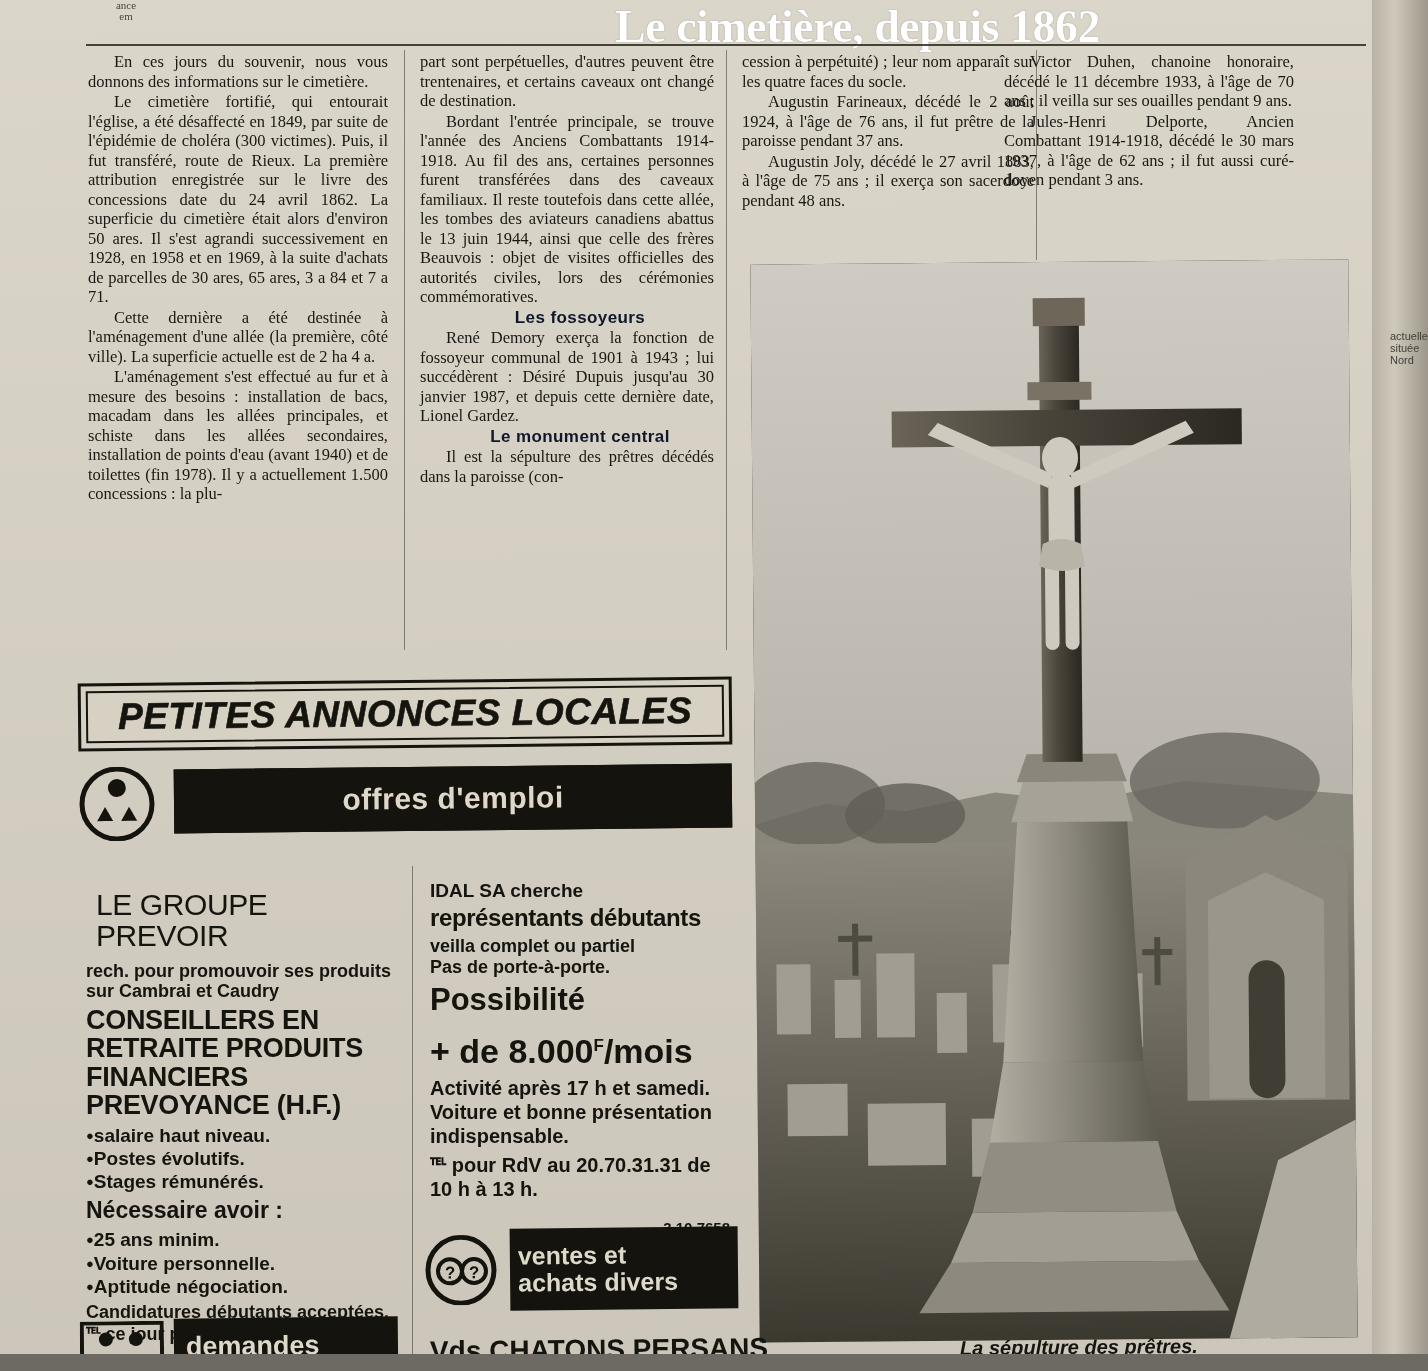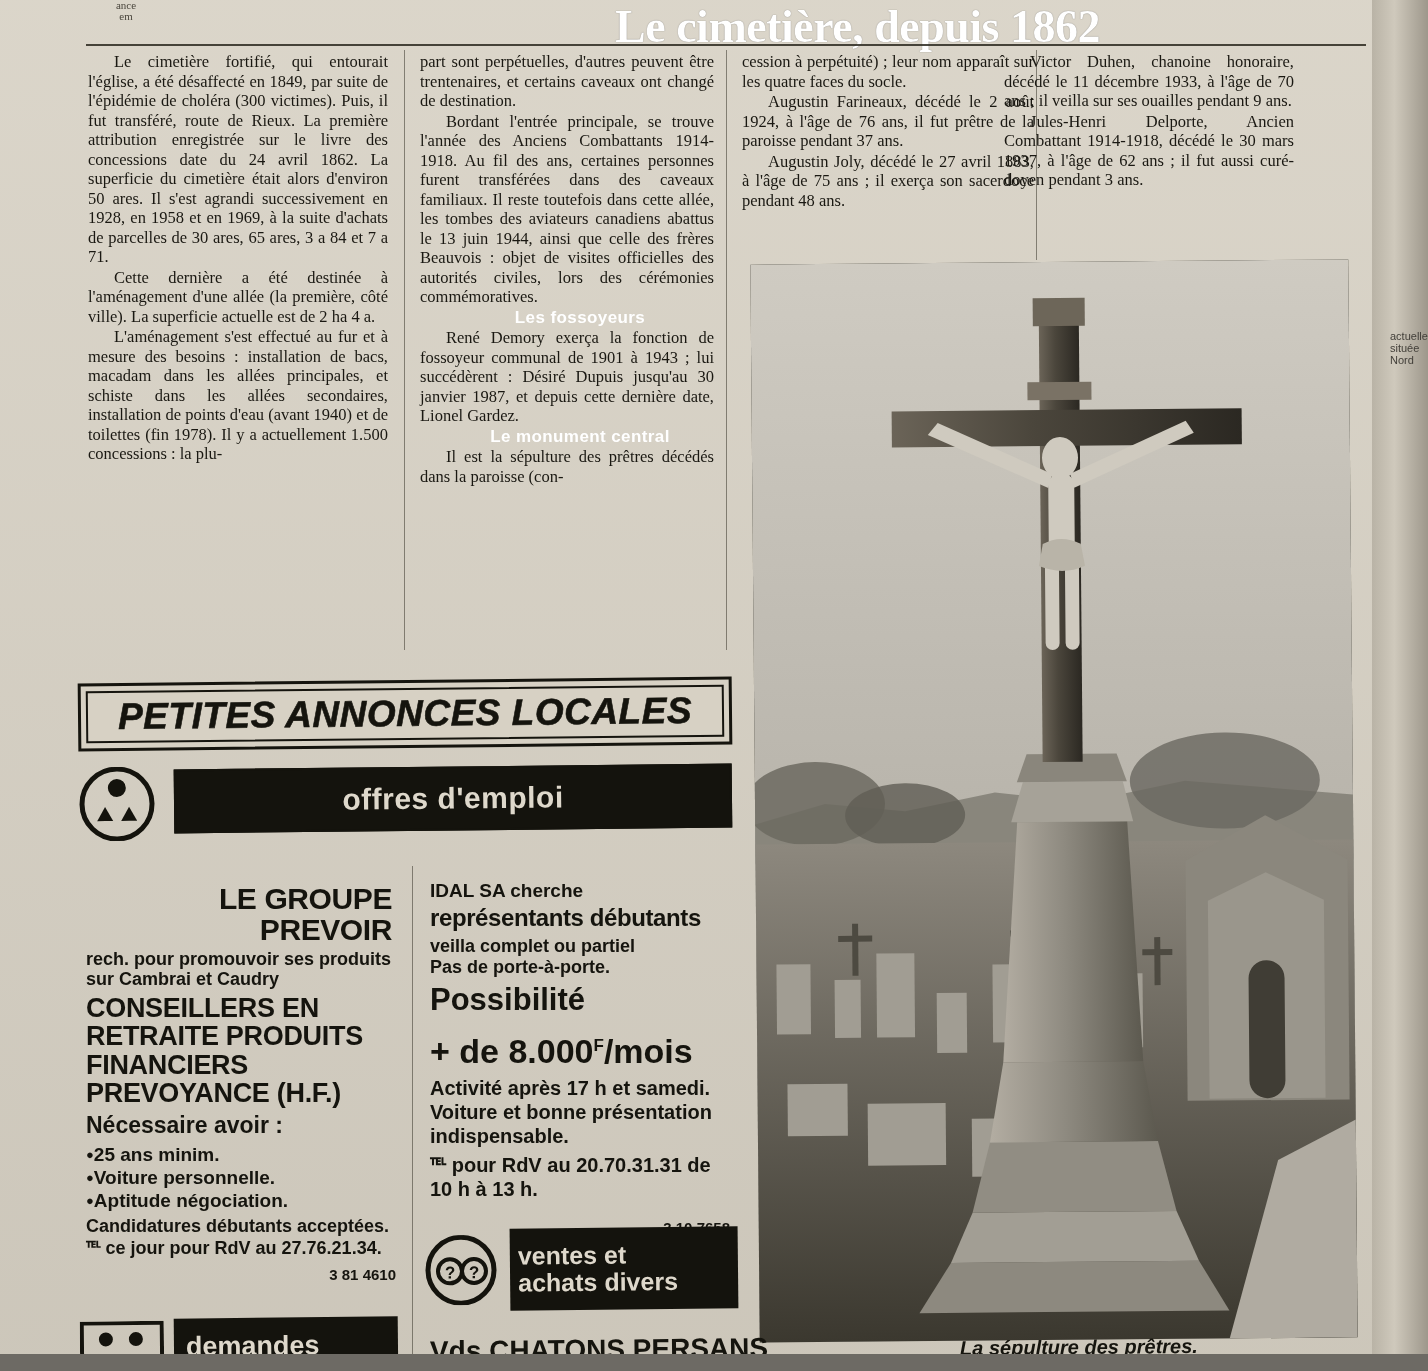--- a/index.html
+++ b/index.html
@@ -80,21 +80,21 @@
   .col4 { left: 1004px;top: 52px; width: 290px; }
 
   .subhead {
     text-align: center;
     font-family: "Liberation Sans", sans-serif;
     font-weight: bold;
     font-size: 17px;
     letter-spacing: .4px;
     margin: 13px 0 6px 0;
     text-indent: 0;
-    color: #ffffff;
+    color: #0f172a;
   }
 
   
   .vsep {
     position: absolute;
     width: 1px;
     background: #3a372c;
     opacity: .55;
   }
 
@@ -162,24 +162,23 @@
   
   .ad {
     position: absolute;
     color: #15140e;
     font-family: "Liberation Sans", sans-serif;
   }
   .ad-prevoir { left: 86px; top: 880px; width: 310px; }
   .ad-idal    { left: 430px; top: 880px; width: 300px; }
 
   .ad h3 {
-    margin: 4px;
-    font-weight: bold;
+    margin: 10px;
+    font-weight: normal;
     line-height: 1.02;
-    text-align: right;
   }
   .t-prevoir  { font-size: 30px; letter-spacing: -0.4px; }
   .t-sub      { font-size: 18px; font-weight: bold; line-height: 1.12; margin-top: 4px;}
   .t-big      { font-size: 27px; font-weight: bold; line-height: 1.06; margin-top: 4px; letter-spacing:-0.3px;}
   .bullets    { font-size: 19px; font-weight: bold; line-height: 1.22; margin-top: 4px; }
   .bullets div::before { content: "\25CF "; font-size: 13px; vertical-align: 2px; }
   .nec        { font-size: 23px; font-weight: bold; margin-top: 4px; }
   .cand       { font-size: 18px; font-weight: bold; line-height: 1.2; margin-top: 4px;}
   .refnum     { font-size: 15px; font-weight: bold; margin-top: 6px; text-align: right; }
 
@@ -317,20 +316,21 @@
 
     <div class="headline">Le cimetière, depuis 1862</div>
     <div class="rule-top"></div>
 
     <div class="vsep" style="left:404px; top:50px; height:600px;"></div>
     <div class="vsep" style="left:726px; top:50px; height:600px;"></div>
     <div class="vsep" style="left:1036px; top:50px; height:210px;"></div>
     <div class="vsep" style="left:412px; top:866px; height:500px;"></div>
 
     <div class="col col1">
+      <p>En ces jours du souvenir, nous vous donnons des informations sur le cimetière.</p>
       <p>Le cimetière fortifié, qui entourait l'église, a été désaffecté en 1849, par suite de l'épidémie de choléra (300 victimes). Puis, il fut transféré, route de Rieux. La première attribution enregistrée sur le livre des concessions date du 24 avril 1862. La superficie du cimetière était alors d'environ 50 ares. Il s'est agrandi successivement en 1928, en 1958 et en 1969, à la suite d'achats de parcelles de 30 ares, 65 ares, 3 a 84 et 7 a 71.</p>
       <p>Cette dernière a été destinée à l'aménagement d'une allée (la première, côté ville). La superficie actuelle est de 2 ha 4 a.</p>
       <p>L'aménagement s'est effectué au fur et à mesure des besoins : installation de bacs, macadam dans les allées principales, et schiste dans les allées secondaires, installation de points d'eau (avant 1940) et de toilettes (fin 1978). Il y a actuellement 1.500 concessions : la plu-</p>
     </div>
 
     <div class="col col2">
       <p style="text-indent:0;">part sont perpétuelles, d'autres peuvent être trentenaires, et certains caveaux ont changé de destination.</p>
       <p>Bordant l'entrée principale, se trouve l'année des Anciens Combattants 1914-1918. Au fil des ans, certaines personnes furent transférées dans des caveaux familiaux. Il reste toutefois dans cette allée, les tombes des aviateurs canadiens abattus le 13 juin 1944, ainsi que celle des frères Beauvois : objet de visites officielles des autorités civiles, lors des cérémonies commémoratives.</p>
       <p class="subhead">Les fossoyeurs</p>
       <p>René Demory exerça la fonction de fossoyeur communal de 1901 à 1943 ; lui succédèrent : Désiré Dupuis jusqu'au 30 janvier 1987, et depuis cette dernière date, Lionel Gardez.</p>
@@ -456,20 +456,25 @@
       </div>
       <div class="emploi-bar">
         <span>offres d'emploi</span>
       </div>
     </div>
 
     <div class="ad ad-prevoir">
       <h3 class="t-prevoir">LE GROUPE PREVOIR</h3>
       <div class="t-sub">rech. pour promouvoir ses produits sur Cambrai et Caudry</div>
       <div class="t-big">CONSEILLERS EN RETRAITE PRODUITS FINANCIERS PREVOYANCE (H.F.)</div>
+      <div class="bullets">
+        <div>salaire haut niveau.</div>
+        <div>Postes évolutifs.</div>
+        <div>Stages rémunérés.</div>
+      </div>
       <div class="nec">Nécessaire avoir :</div>
       <div class="bullets">
         <div>25 ans minim.</div>
         <div>Voiture personnelle.</div>
         <div>Aptitude négociation.</div>
       </div>
       <div class="cand">Candidatures débutants acceptées. ℡ ce jour pour RdV au 27.76.21.34.</div>
       <div class="refnum">3 81 4610</div>
     </div>
 

